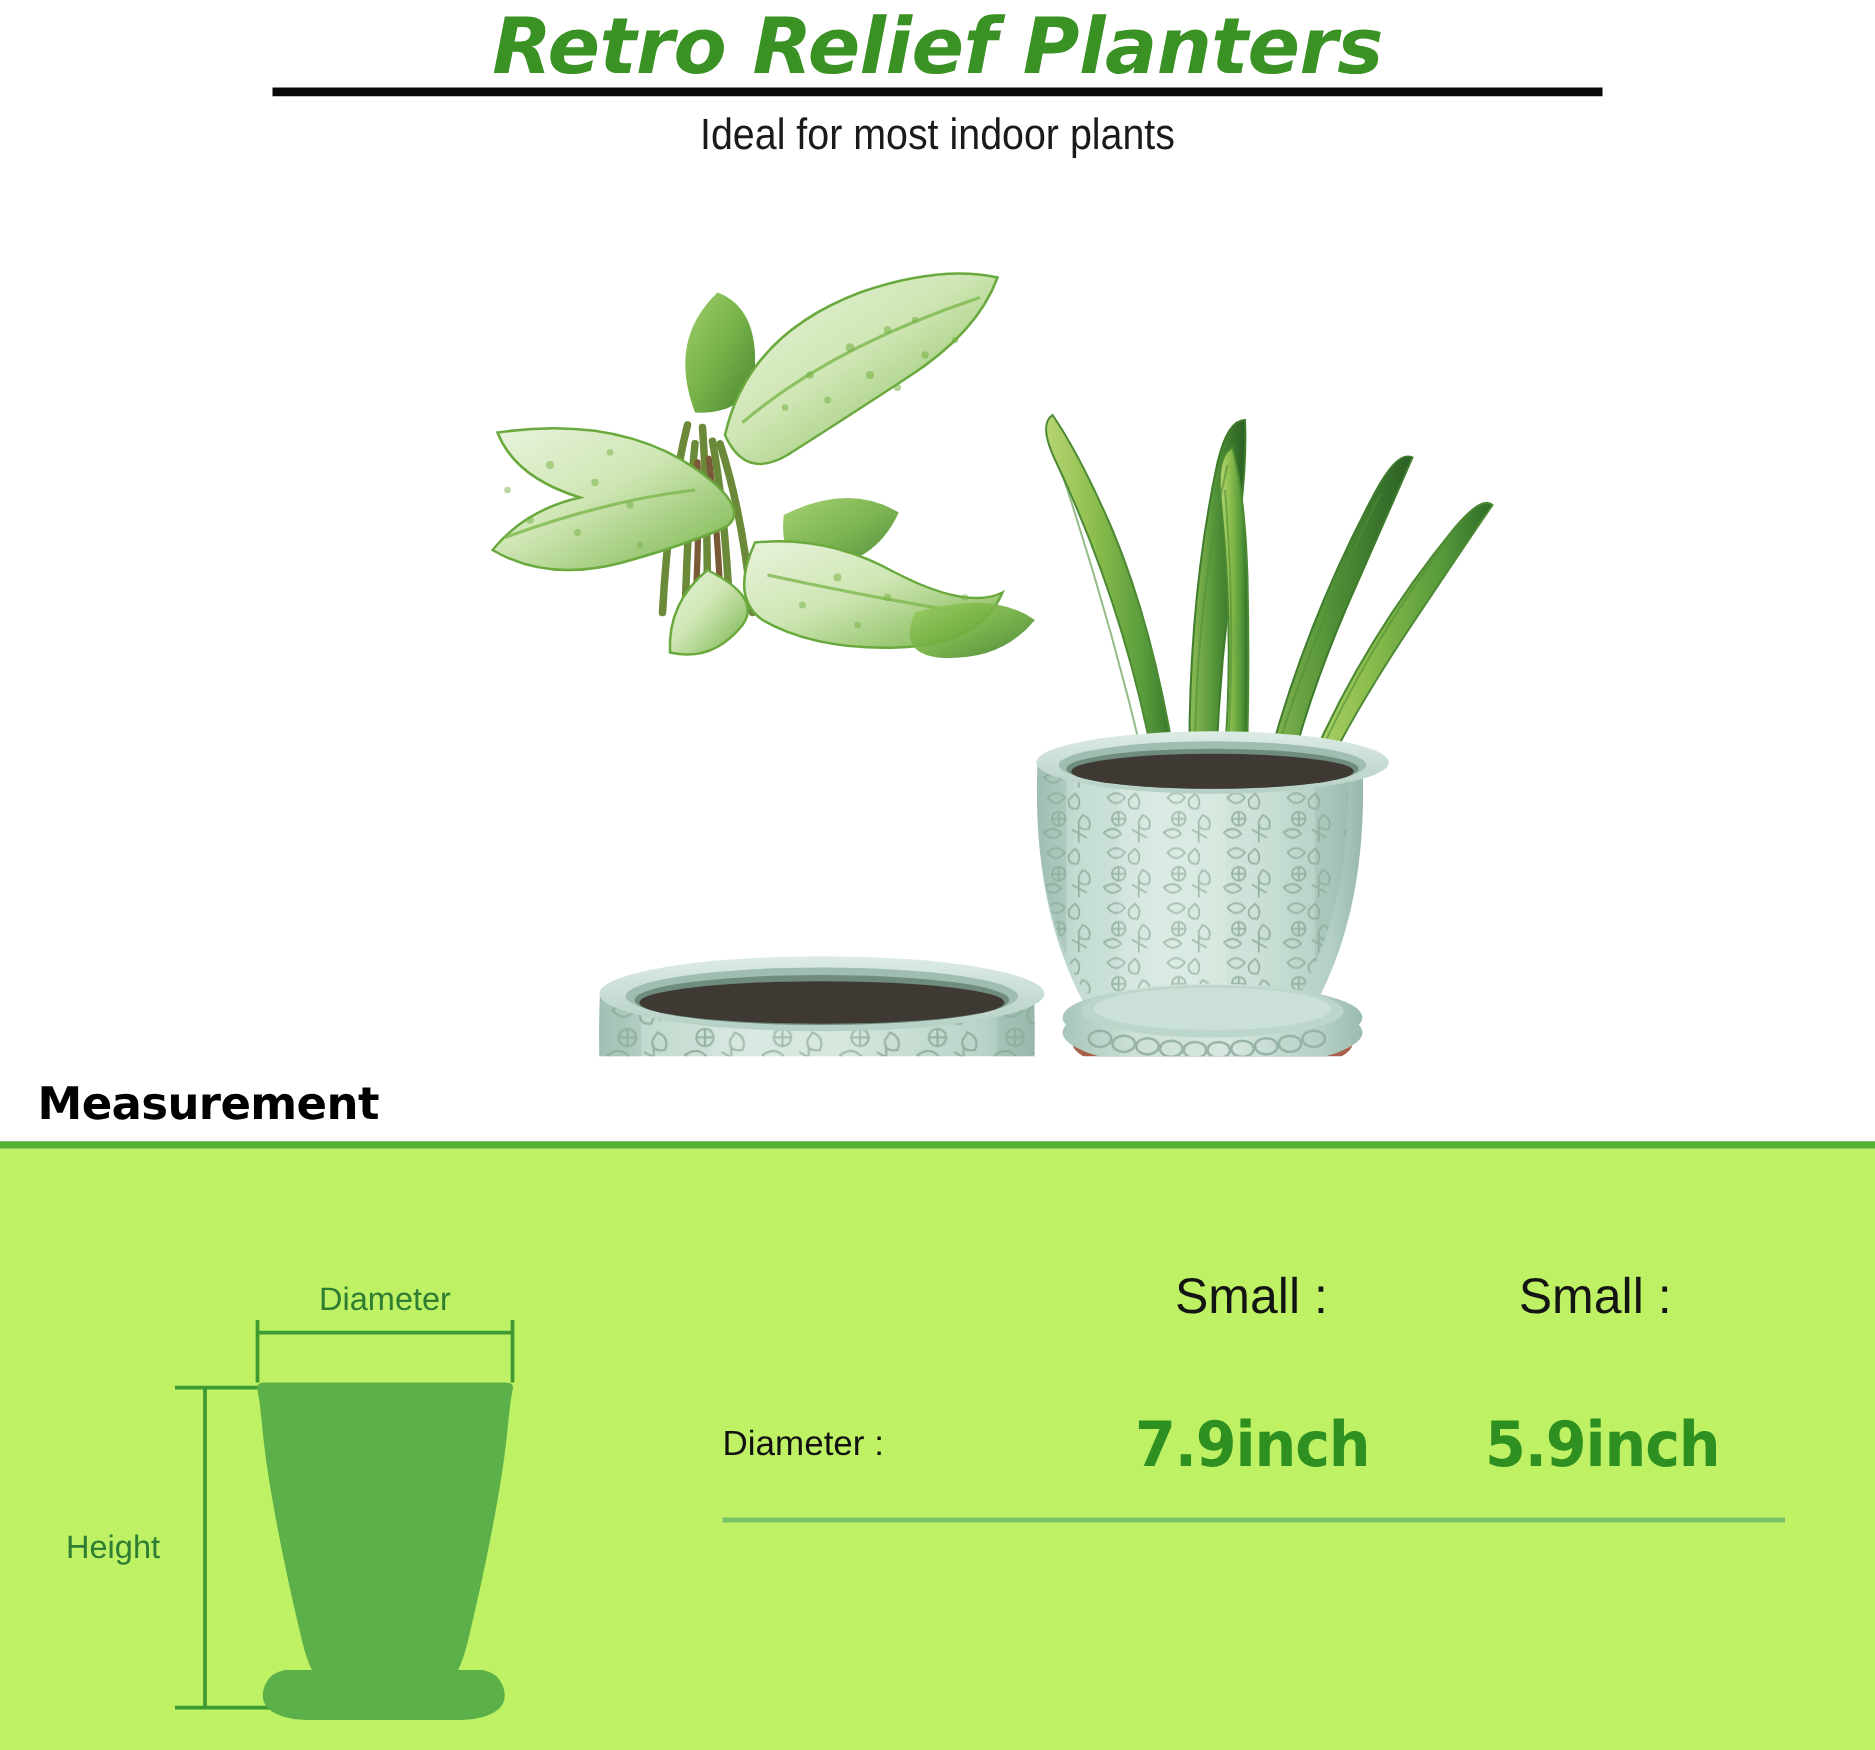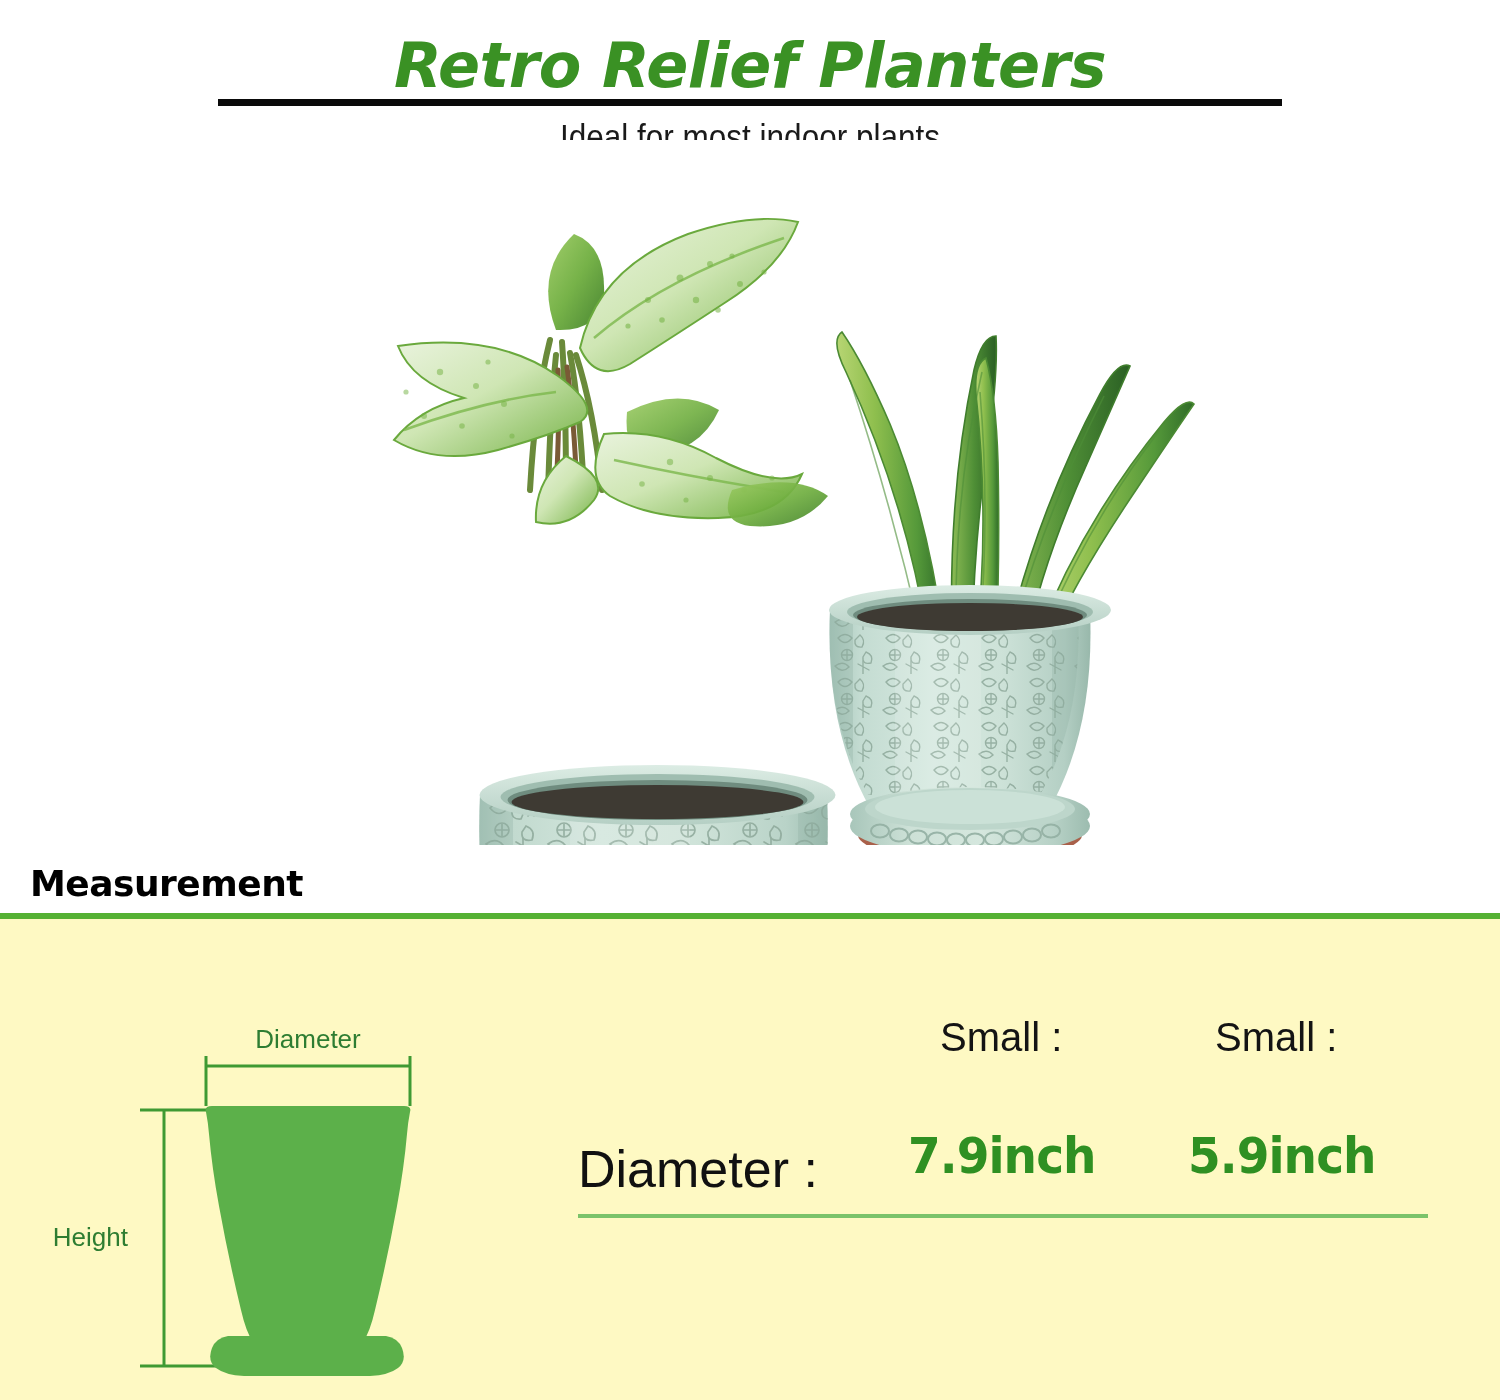--- a/index.html
+++ b/index.html
@@ -14,21 +14,20 @@
     overflow: hidden;
     font-family: "Liberation Sans", sans-serif;
   }
 
   
   #header {
     position: absolute;
     left: 0; top: 0;
     width: 1500px;
     height: 140px;
-    margin-top: 29px;
   }
   #main-title {
     position: absolute;
     left: 0; top: 2px;
     width: 1500px;
     text-align: center;
     font-family: "DejaVu Sans", sans-serif;
     font-size: 62px;
     font-weight: bold;
     font-style: italic;
@@ -91,21 +90,21 @@
     left: 0; top: 68px;
     width: 1500px;
     height: 6px;
     background: #55b133;
   }
   #measurement-panel {
     position: absolute;
     left: 0; top: 74px;
     width: 1500px;
     height: 481px;
-    background: #fef9c3;
+    background: #bef264;
   }
 
   
   #diagram {
     position: absolute;
     left: 40px; top: 95px;
     width: 480px;
     height: 390px;
   }
 
@@ -133,21 +132,21 @@
     width: 850px;
     height: 110px;
   }
   #spec-row-diameter { top: 122px; }
   #spec-row-height   { top: 256px; }
 
   .spec-label {
     position: absolute;
     left: 0; top: 20px;
     font-family: "Liberation Sans", sans-serif;
-    font-size: 52px;
+    font-size: 28px;
     color: #111111;
     white-space: nowrap;
   }
   .spec-row .spec-label.indent { left: 55px; }
 
   .spec-value {
     position: absolute;
     top: 8px;
     font-family: "DejaVu Sans", sans-serif;
     font-size: 50px;

